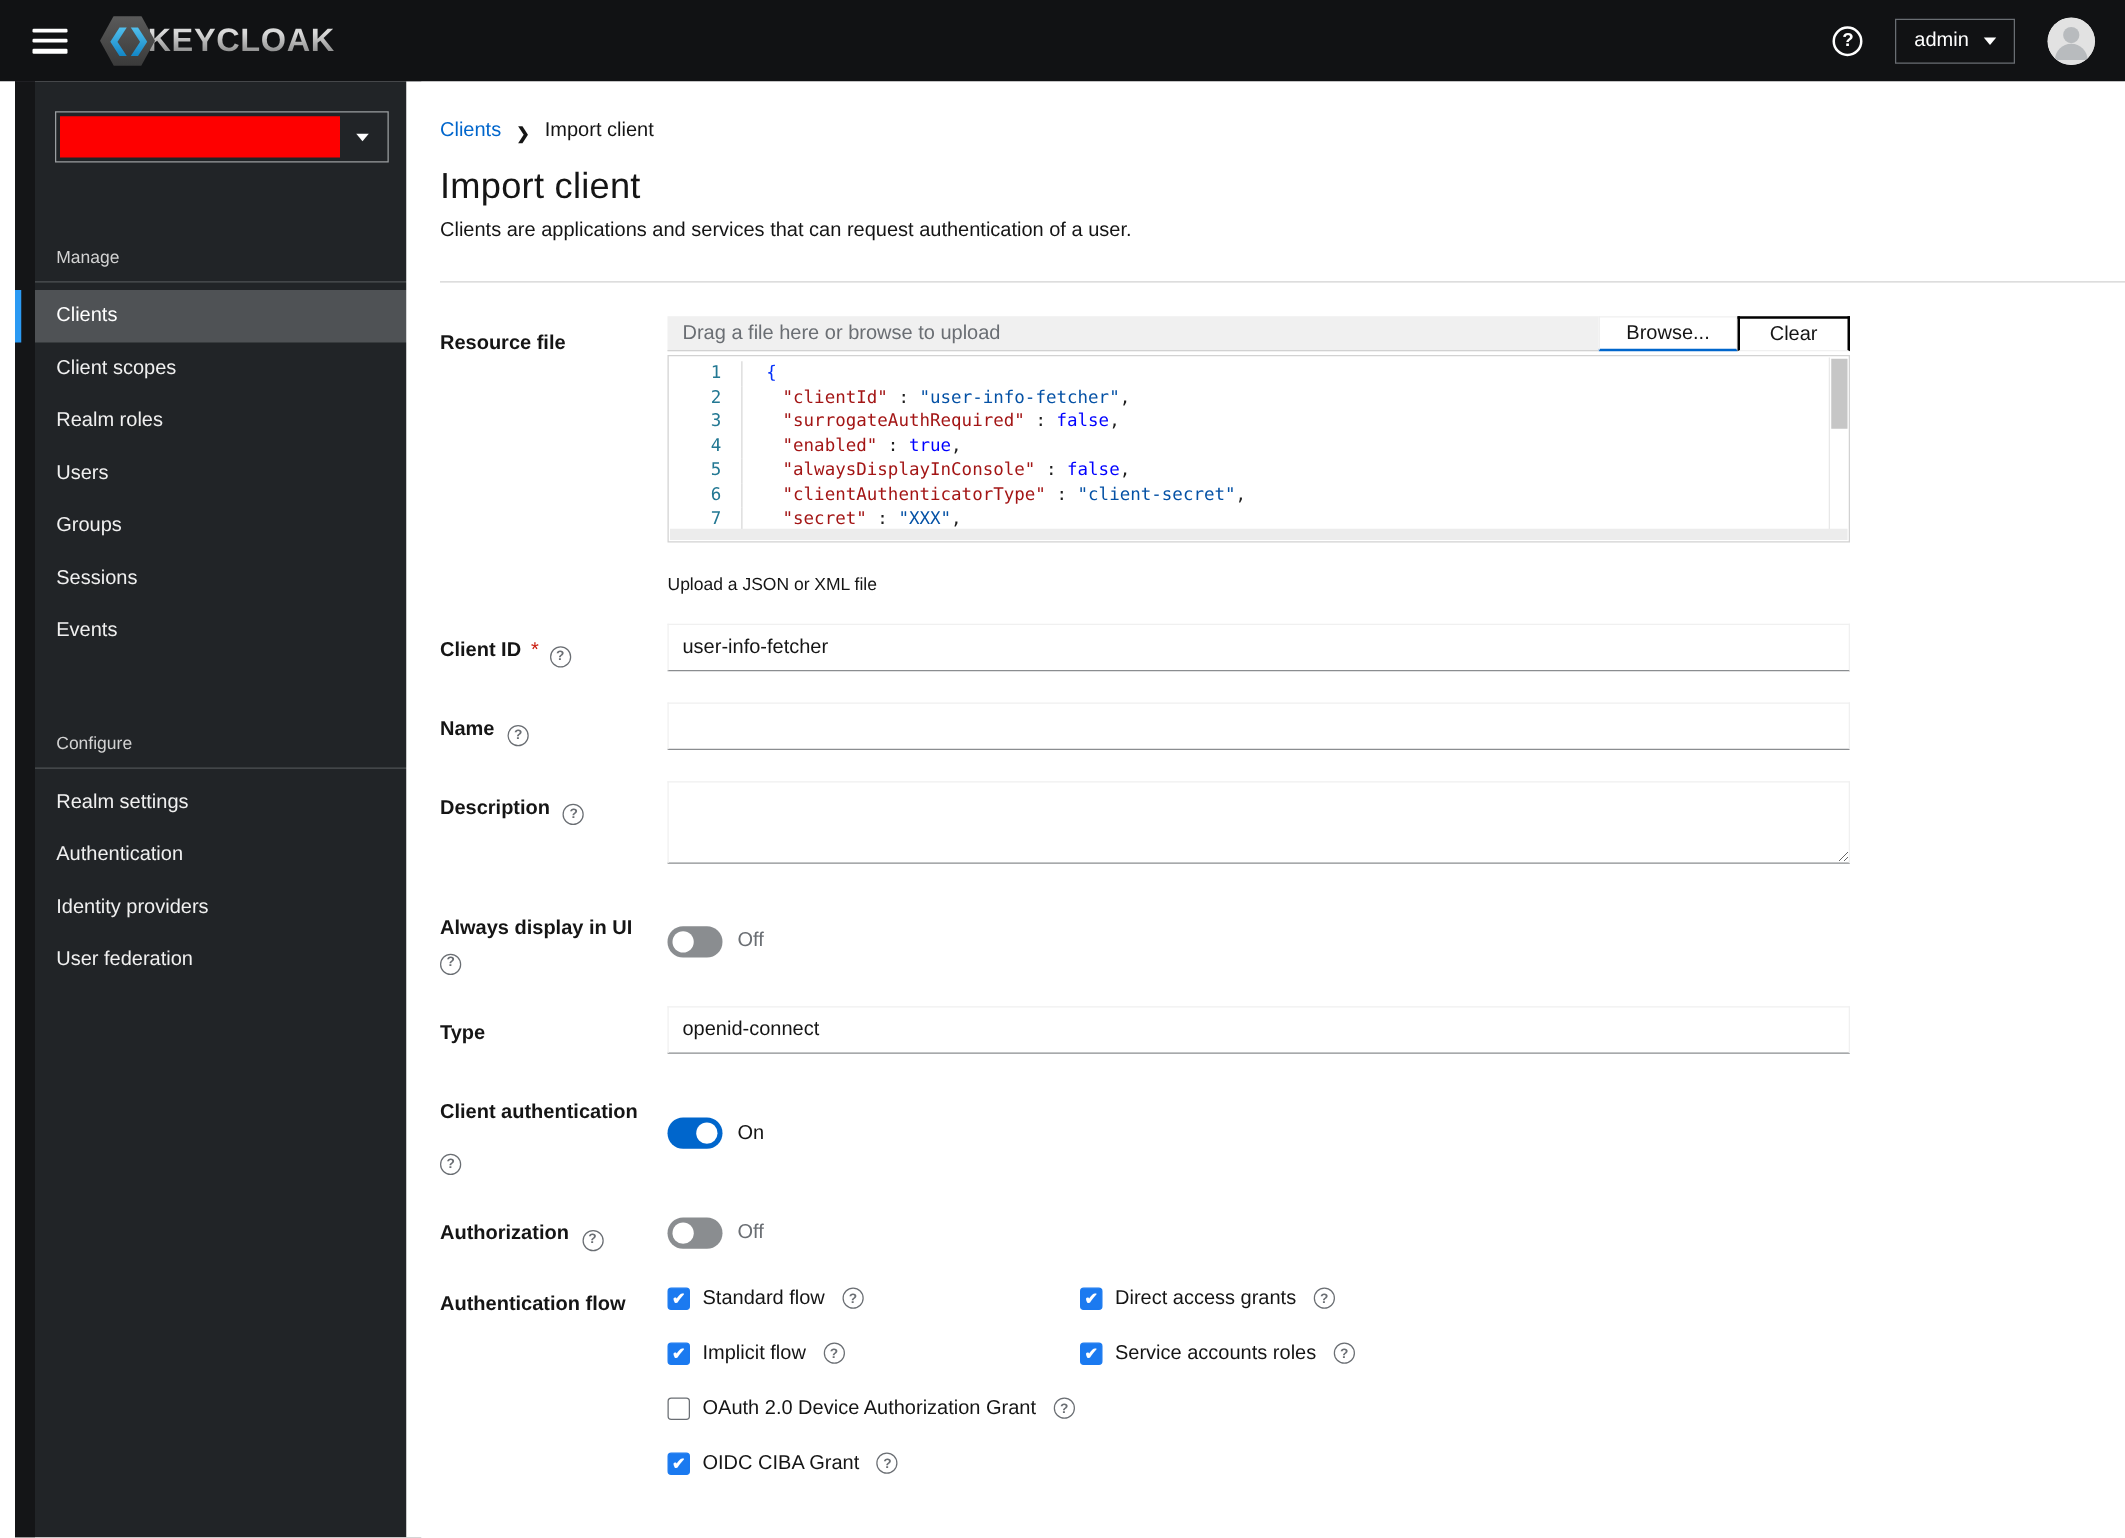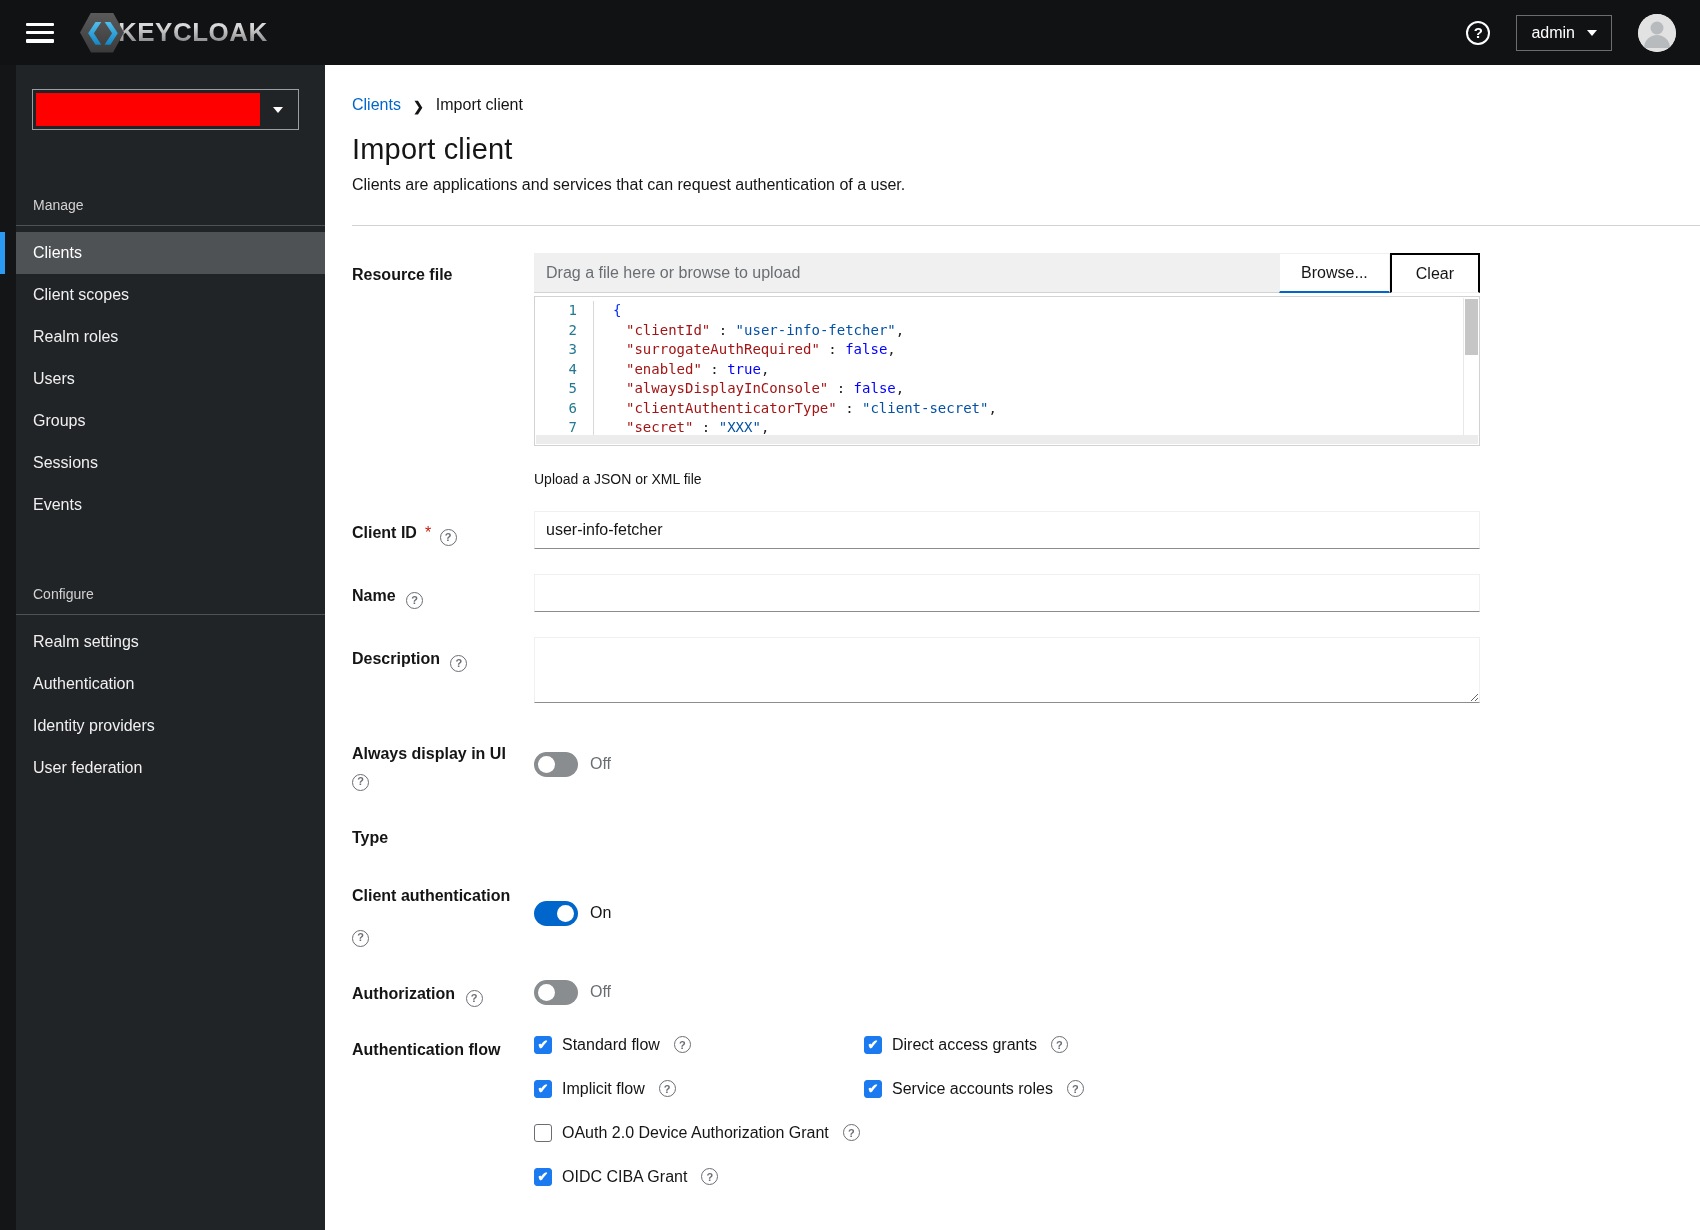--- a/index.html
+++ b/index.html
@@ -15,21 +15,21 @@
   .hexwrap { width:44px; height:40px; background:linear-gradient(#5a5a5a,#3a3a3a); clip-path:polygon(25% 0,75% 0,100% 50%,75% 100%,25% 100%,0 50%); display:flex; align-items:center; justify-content:center; }
   .hex-chevrons { font-size:22px; font-weight:700; letter-spacing:-2px; background:linear-gradient(#59c6f2,#1286c6); -webkit-background-clip:text; background-clip:text; color:transparent; transform:translateY(-1px); }
   .brand-text { font-size:26px; font-weight:700; letter-spacing:.5px; margin-left:-6px; background:linear-gradient(#d9d9d9 30%,#6f6f6f); -webkit-background-clip:text; background-clip:text; color:transparent; }
   .mast-right { display:flex; align-items:center; gap:26px; }
   .help-masthead { width:24px; height:24px; border:2px solid #fff; border-radius:50%; color:#fff; font-size:15px; font-weight:700; display:flex; align-items:center; justify-content:center; cursor:pointer; }
   .user-dd { border:1px solid #6a6e73; color:#fff; font-size:16px; padding:8px 14px; display:flex; align-items:center; gap:12px; cursor:pointer; background:transparent; }
   .caret { width:0; height:0; border-left:5px solid transparent; border-right:5px solid transparent; border-top:6px solid currentColor; display:inline-block; }
   .avatar { width:38px; height:38px; border-radius:50%; background:#e7e7e7; overflow:hidden; display:flex; align-items:flex-end; justify-content:center; cursor:pointer; }
 
   
-  .sidebar { position:absolute; top:65px; left:0; width:325px; height:1165px; background:#212427; }
+  .sidebar { position:absolute; top:65px; left:12px; width:325px; height:1165px; background:#212427; }
   .sidebar-strip { position:absolute; top:0; left:0; width:16px; height:100%; background:#141517; }
   .realm-select { position:absolute; top:24px; left:32px; width:267px; height:41px; border:1px solid #9b9ea1; display:flex; align-items:center; padding:2px; cursor:pointer; }
   .realm-redaction { flex:1 1 auto; height:33px; margin:0 0 0 1px; }
   .realm-caret { width:36px; display:flex; align-items:center; justify-content:center; color:#fff; }
   .nav { position:absolute; top:118px; left:16px; right:0; }
   .nav-section-title { color:#d2d2d2; font-size:14px; padding:14px 0 12px 17px; }
   .nav-divider { border-bottom:1px solid #4f5255; margin:0 0 6px 0; }
   .nav-item { position:relative; color:#f0f0f0; font-size:16px; padding:12px 0 12px 17px; cursor:pointer; }
   .nav-item.active { background:#4f5255; color:#fff; }
   .nav-item.active::before { content:""; position:absolute; left:-16px; top:0; bottom:0; width:5px; background:#2b9af3; }
@@ -51,21 +51,21 @@
   .row-label { font-size:16px; font-weight:600; color:#151515; padding-top:10px; line-height:1.45; }
   .row-label .lbl-inline { margin-right:6px; }
   .required { color:#c9190b; font-weight:400; margin:0 4px 0 2px; }
   .help-icon { display:inline-flex; width:17px; height:17px; border:1px solid #6a6e73; border-radius:50%; color:#6a6e73; font-size:11px; font-weight:700; align-items:center; justify-content:center; vertical-align:-3px; cursor:pointer; background:#fff; }
   .help-below { margin-top:14px; }
 
   .text-input { width:100%; height:38px; font-family:"Liberation Sans",sans-serif; font-size:16px; color:#151515; padding:0 11px; background:#fff; border:1px solid #f0f0f0; border-bottom:1px solid #8a8d90; outline:none; }
   .textarea { width:100%; height:66px; font-family:"Liberation Sans",sans-serif; font-size:16px; padding:8px 11px; background:#fff; border:1px solid #f0f0f0; border-bottom:1px solid #8a8d90; outline:none; resize:vertical; }
 
   
-  .upload-bar { display:flex; height:40px; }
+  .upload-bar { display:flex; height:28px; }
   .upload-input { flex:1 1 auto; background:#f0f0f0; border:none; border-bottom:1px solid #d2d2d2; font-family:"Liberation Sans",sans-serif; font-size:16px; color:#6a6e73; padding:0 12px; outline:none; }
   .upload-input::placeholder { color:#6a6e73; opacity:1; }
   .btn-browse { background:#fff; border:1px solid #f0f0f0; border-bottom:2px solid #0066cc; font-family:"Liberation Sans",sans-serif; font-size:16px; color:#151515; padding:0 21px; cursor:pointer; }
   .btn-clear { background:#fff; border:2px solid #000000; border-bottom:1px solid #f0f0f0; font-family:"Liberation Sans",sans-serif; font-size:16px; color:#151515; padding:0 24px; cursor:pointer; }
 
   
   .editor { position:relative; margin-top:3px; height:150px; border:1px solid #d2d2d2; background:#fff; overflow:hidden; font-family:"DejaVu Sans Mono","Liberation Mono",monospace; font-size:14px; line-height:19.5px; cursor:text; }
   .editor-lines { padding-top:4px; }
   .code-line { display:flex; }
   .ln { width:58px; flex:0 0 58px; text-align:right; padding-right:16px; color:#237893; }
@@ -281,20 +281,23 @@
             <span class="knob"></span>
           </div>
         <span class="toggle-state state-off">Off</span>
       </div>
     </div>
 
     <div class="form-row">
       <div class="row-label">
         <span class="lbl-inline">Type</span>
       </div>
+      <div>
+        <input class="text-input" type="text" value="openid-connect" style="">
+      </div>
     </div>
 
     <div class="form-row">
       <div class="row-label">
         <span>Client authentication</span>
         <div class="help-below"><span class="help-icon">
               <span>?</span>
             </span></div>
       </div>
       <div class="toggle-wrap">

